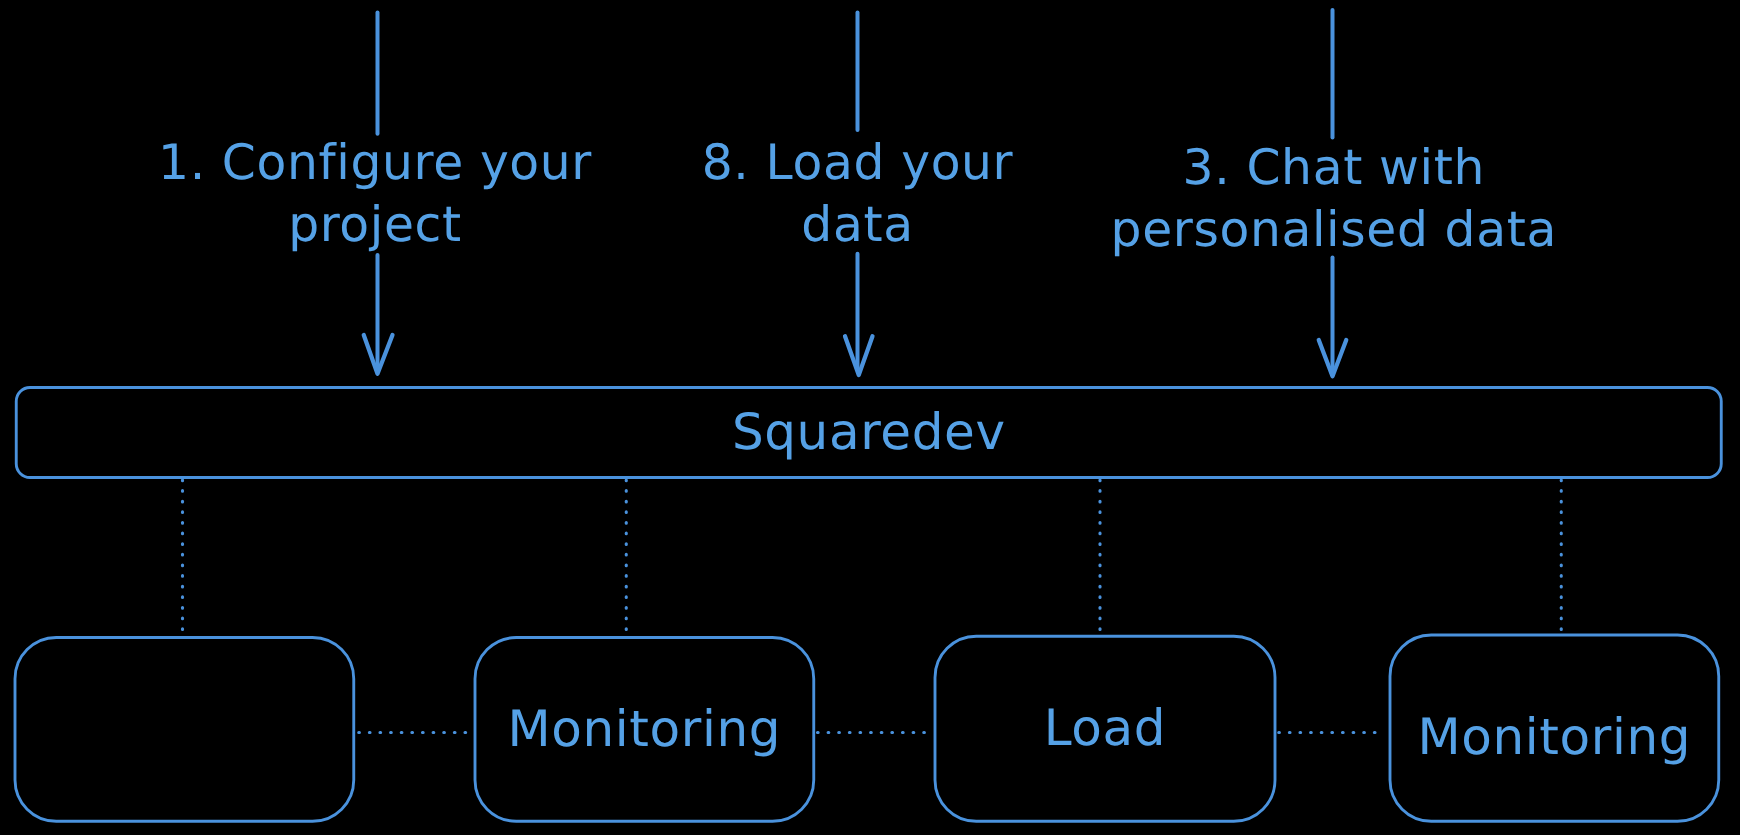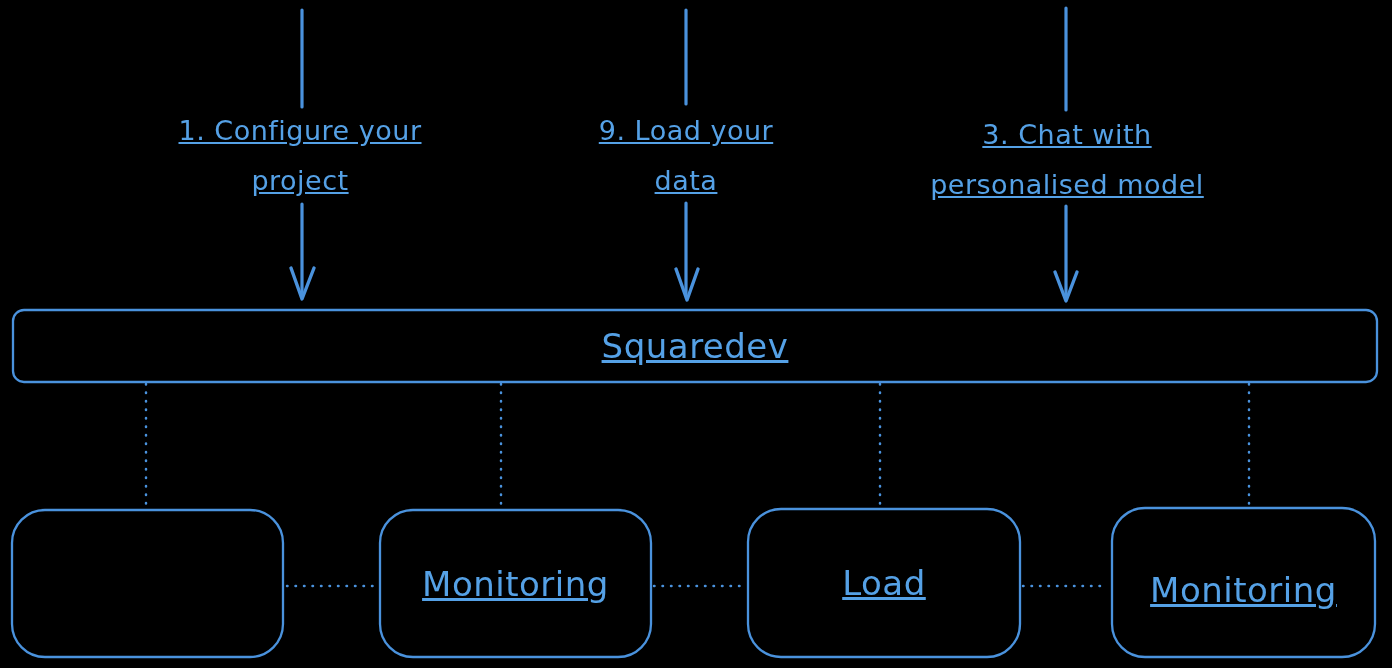--- a/index.html
+++ b/index.html
@@ -29,32 +29,30 @@
     stroke: var(--color-stroke);
     fill: none;
   }
   .txt {
     position: absolute;
     color: var(--color-text);
     text-align: center;
     letter-spacing: 0.5px;
   }
   .step-label {
-    font-size: 27px;
+    font-size: 39px;
     line-height: 50px;
     font-weight: 500;
-    text-decoration: underline;
   }
   .box-label {
     display: flex;
     align-items: center;
     justify-content: center;
-    font-size: 34px;
+    font-size: 40px;
     font-weight: 500;
-    text-decoration: underline;
   }
 </style>
 </head>
 <body>
 
 <div class="canvas">
 
   <svg class="diagram-svg" viewBox="0 0 1392 668">
 
     <g>
@@ -90,26 +88,26 @@
     <line class="stroke" x1="287" y1="586" x2="378" y2="586" stroke-width="2.5" stroke-linecap="round" stroke-dasharray="0.5 8"></line>
     <line class="stroke" x1="654" y1="586" x2="744" y2="586" stroke-width="2.5" stroke-linecap="round" stroke-dasharray="0.5 8"></line>
     <line class="stroke" x1="1023" y1="586" x2="1108" y2="586" stroke-width="2.5" stroke-linecap="round" stroke-dasharray="0.5 8"></line>
   </svg>
 
   <div class="txt step-label" style="left:120px; top:106px; width:360px;">
     <div>1. Configure your</div>
     <div>project</div>
   </div>
   <div class="txt step-label" style="left:536px; top:106px; width:300px;">
-    <div>9. Load your</div>
+    <div>8. Load your</div>
     <div>data</div>
   </div>
   <div class="txt step-label" style="left:880px; top:110px; width:374px;">
     <div>3. Chat with</div>
-    <div>personalised model</div>
+    <div>personalised data</div>
   </div>
 
   <div class="txt box-label" style="left:13px; top:310px; width:1364px; height:72px;">Squaredev</div>
 
   <div class="txt box-label" style="left:380px; top:510px; width:271px; height:147px;">Monitoring</div>
   <div class="txt box-label" style="left:748px; top:509px; width:272px; height:148px;">Load</div>
   <div class="txt box-label" style="left:1112px; top:508px; width:263px; height:164px;">Monitoring</div>
 
 </div>
 

